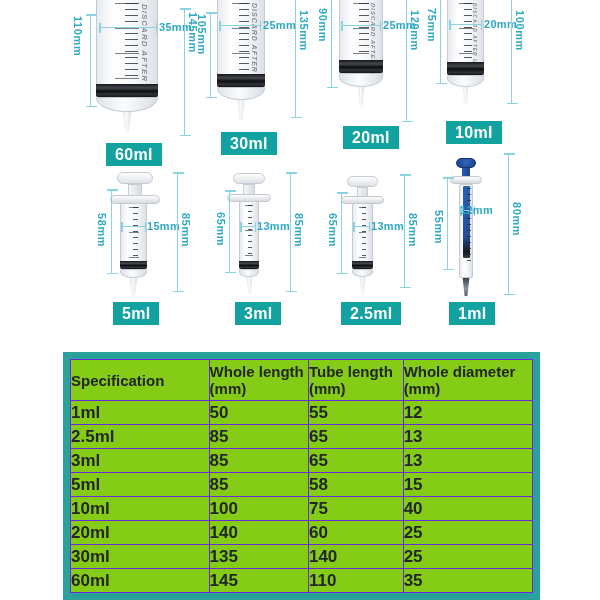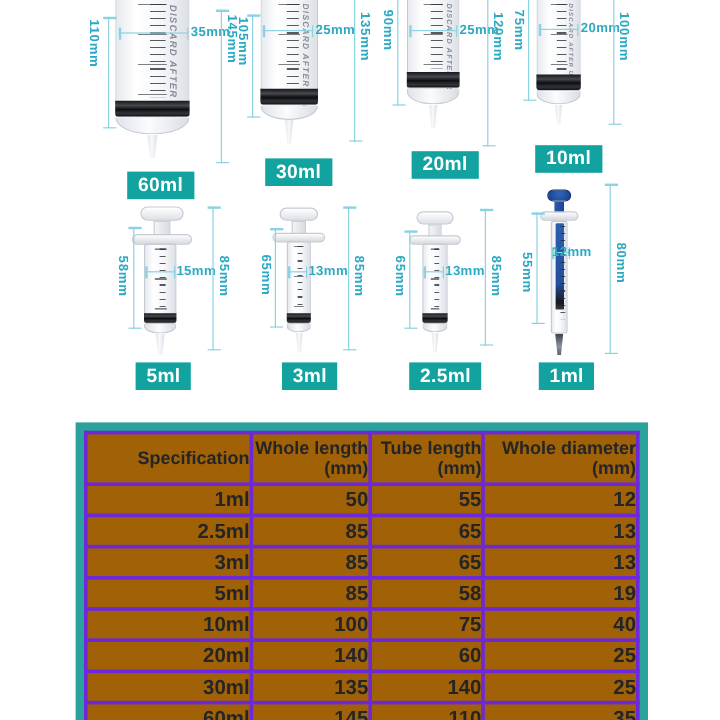--- a/index.html
+++ b/index.html
@@ -67,22 +67,22 @@
 
   
   .badge{position:absolute;background:#12a2a0;color:#ffffff;font-weight:700;
     font-size:16px;line-height:21px;padding:1px 9px;letter-spacing:.3px;}
 
   
   .table-wrap{position:absolute;left:63px;top:352px;width:477px;height:248px;
     box-sizing:border-box;background:#2ba19c;padding:7px;}
   table.spec{width:100%;height:100%;border-collapse:collapse;table-layout:fixed;}
   table.spec th,table.spec td{
-    border:3px solid #6d28d9;background:#a16207;color:#232527;
-    text-align:right;vertical-align:middle;padding:0;}
+    border:1px solid #6d28d9;background:#84cc16;color:#232527;
+    text-align:left;vertical-align:middle;padding:0;}
   table.spec th{font-size:15px;font-weight:700;height:40px;line-height:17px;}
   table.spec td{font-size:17px;font-weight:600;height:23px;}
   .h2{display:block;}
   .h2:empty{display:none;}
 </style>
 </head>
 <body>
 
 <div id="stage">
 
@@ -268,21 +268,21 @@
         <tr>
           <td>3ml</td>
           <td>85</td>
           <td>65</td>
           <td>13</td>
         </tr>
         <tr>
           <td>5ml</td>
           <td>85</td>
           <td>58</td>
-          <td>19</td>
+          <td>15</td>
         </tr>
         <tr>
           <td>10ml</td>
           <td>100</td>
           <td>75</td>
           <td>40</td>
         </tr>
         <tr>
           <td>20ml</td>
           <td>140</td>

